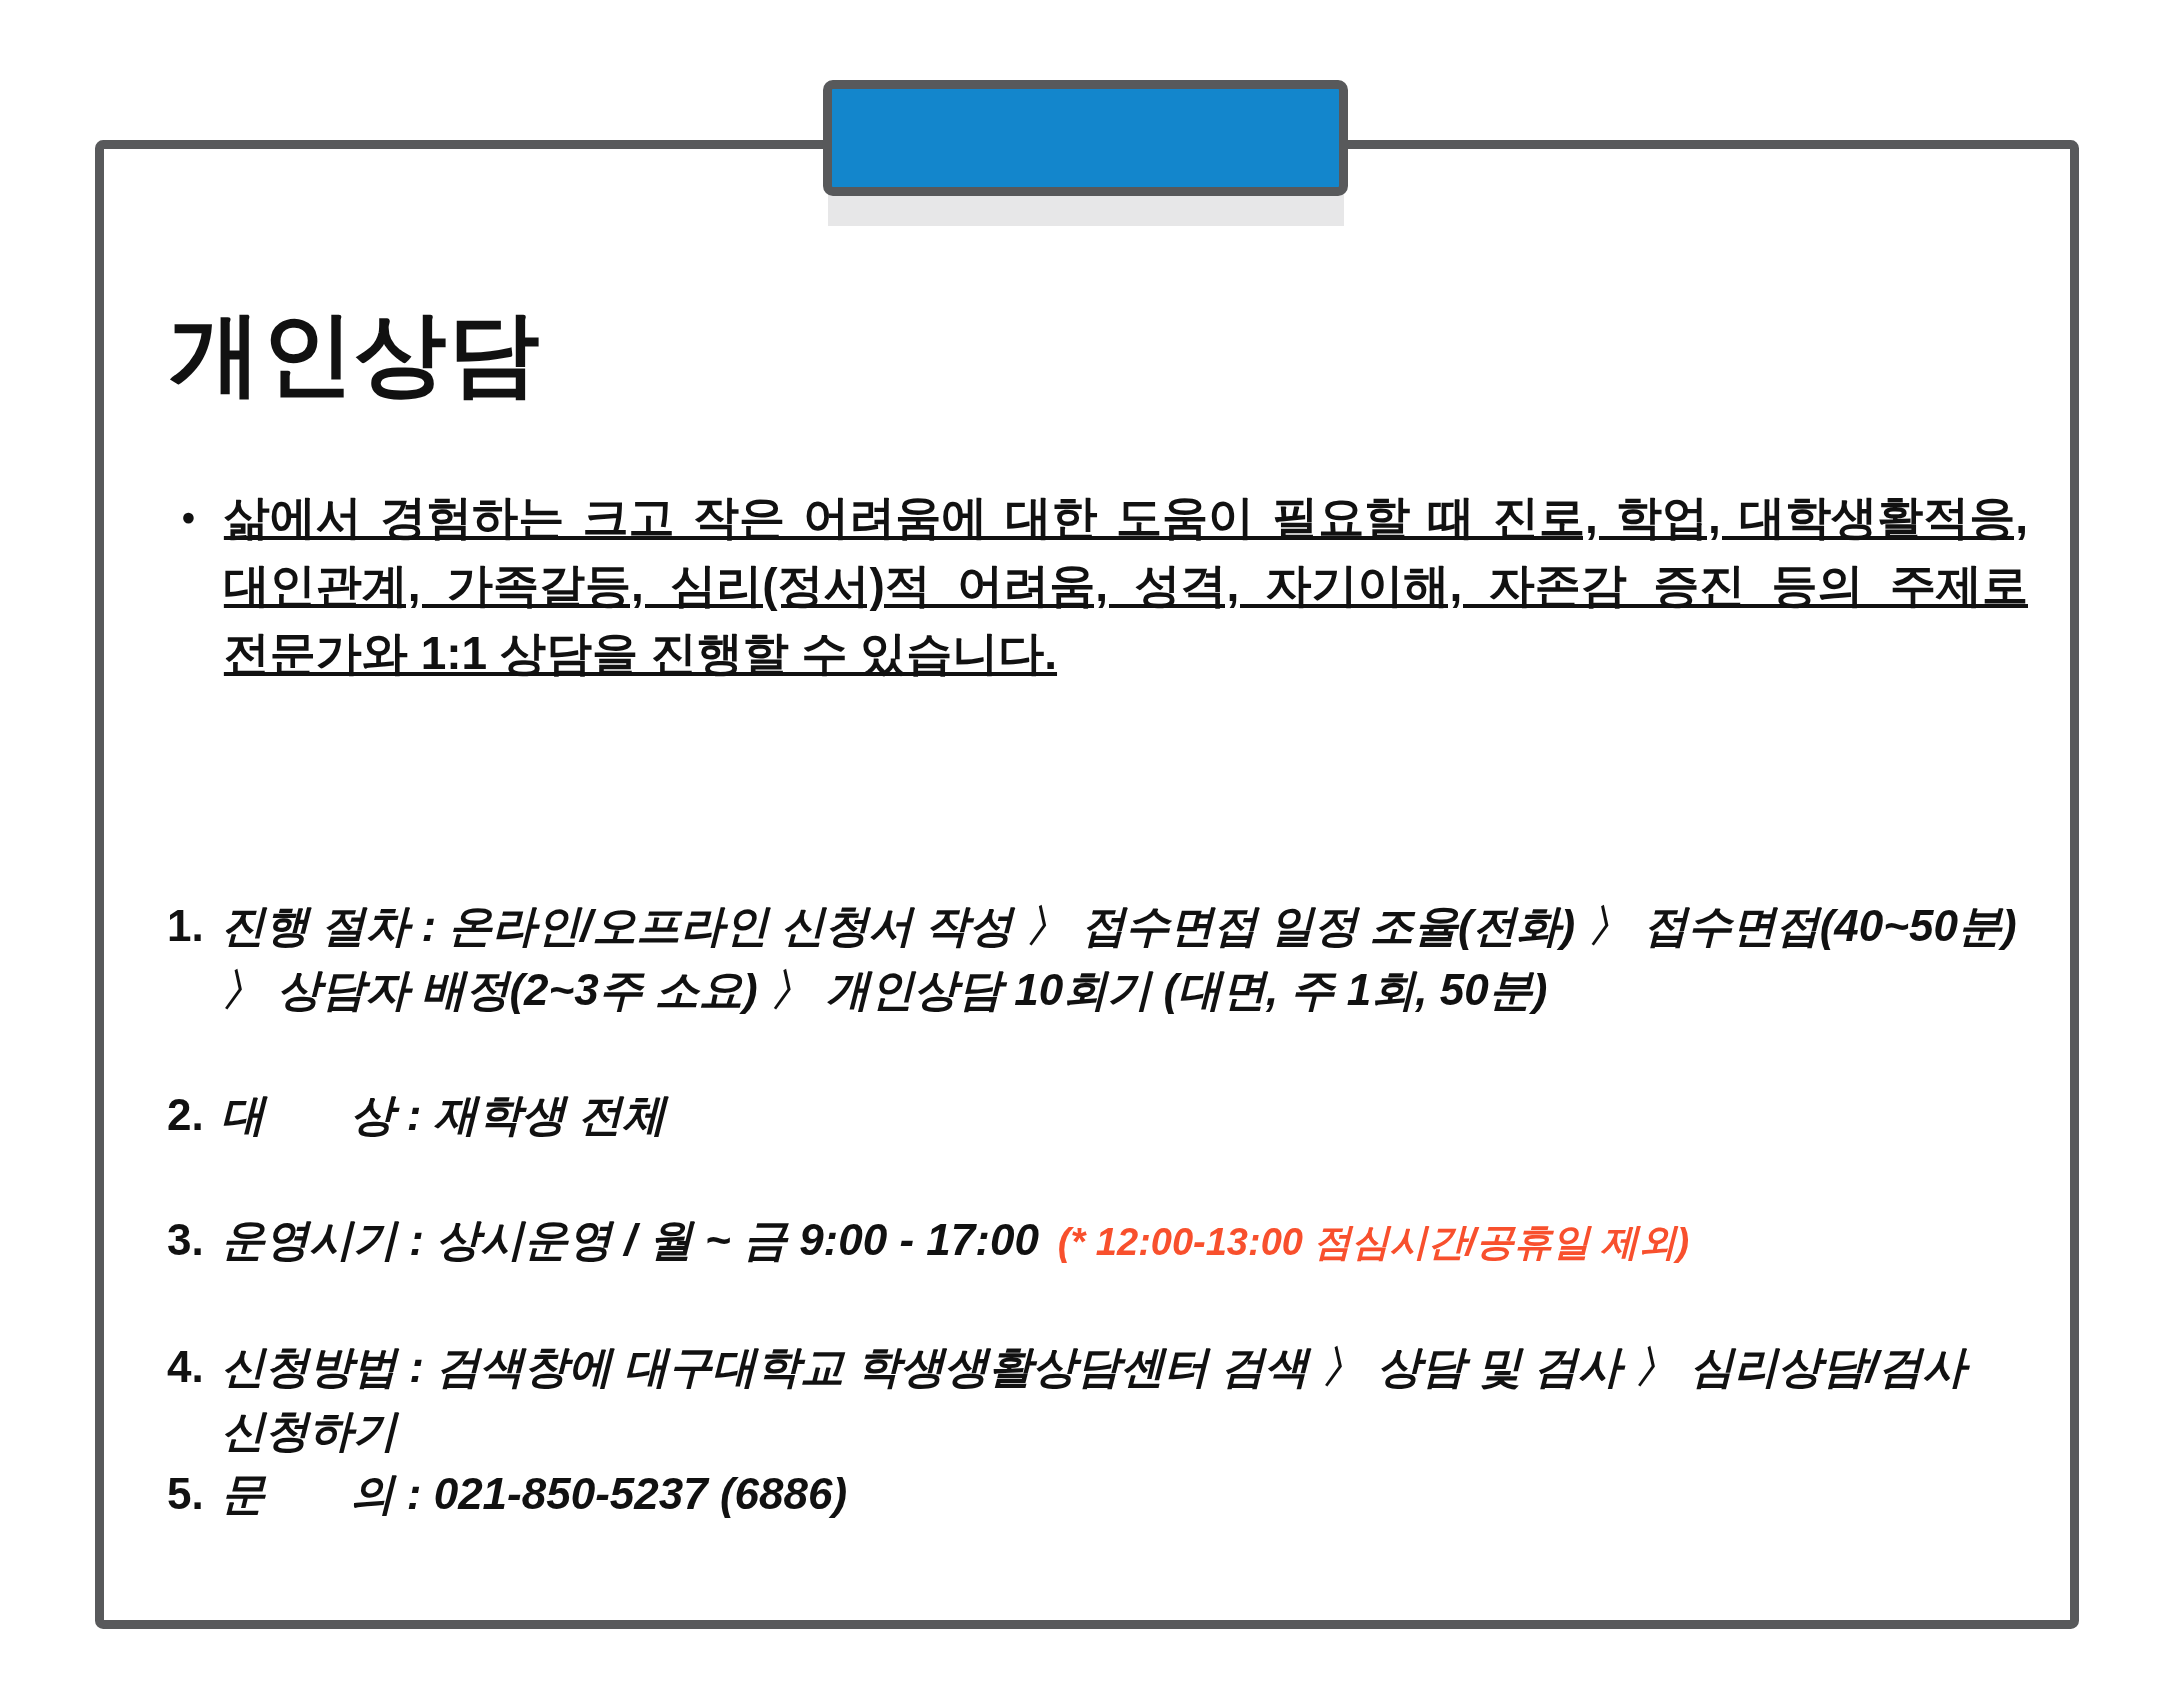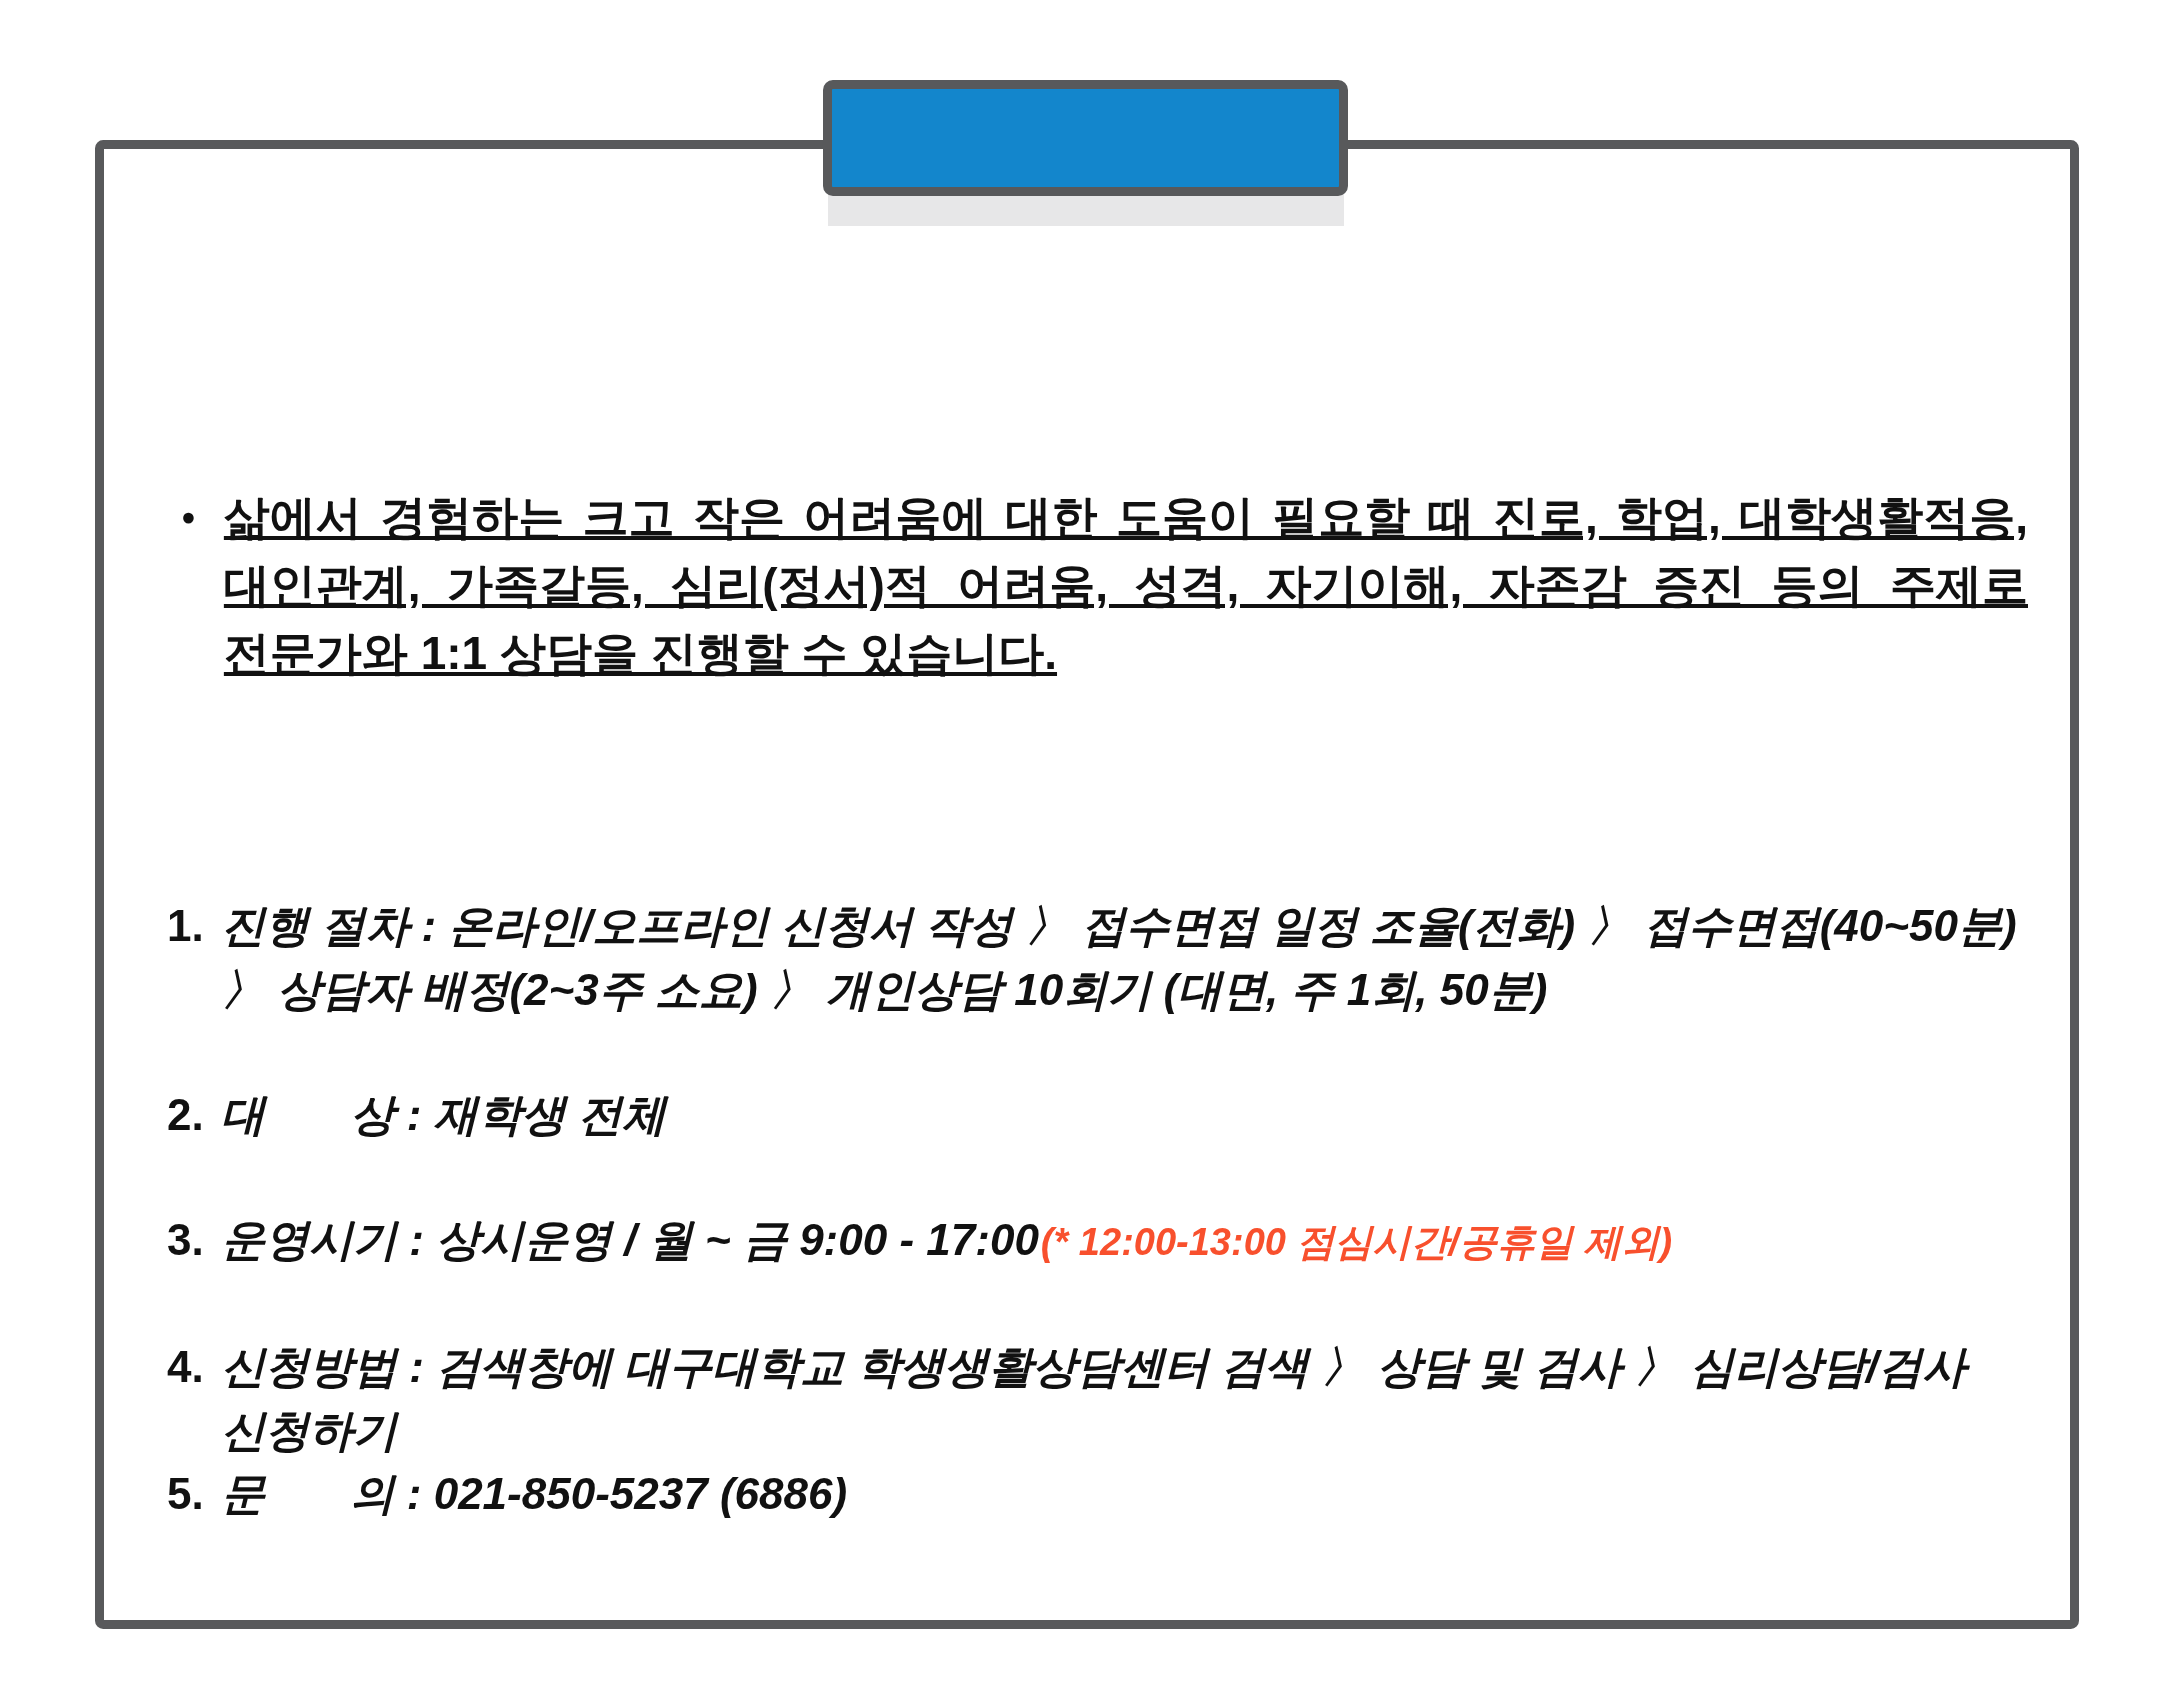--- a/index.html
+++ b/index.html
@@ -102,34 +102,35 @@
     font-style:italic;
   }
   .item-1{top:894px;}
   .item-2{top:1083px;}
   .item-3{top:1208px;}
   .item-4{top:1335px;}
   .item-5{top:1462px;}
   .note{
     color:var(--note-red);
     font-size:38px;
-    margin-left:2px;
+    margin-left:19px;
     font-weight:600;
   }
 </style>
 </head>
 <body>
 
 <div class="canvas">
 
   <div class="tab-shadow"></div>
   <div class="tab"></div>
 
   <div class="main-box"></div>
 
+  <h1 class="title">개인상담</h1>
 
   <div class="bullet-row">
     <span class="bullet-dot">●</span>
     <p class="bullet-text">삶에서 경험하는 크고 작은 어려움에 대한 도움이 필요할 때 진로, 학업, 대학생활적응, 대인관계, 가족갈등, 심리(정서)적 어려움, 성격, 자기이해, 자존감 증진 등의 주제로 전문가와 1:1 상담을 진행할 수 있습니다.</p>
   </div>
 
   <div class="list-item item-1">
     <span class="num">1.</span>
     <span class="txt">진행 절차 : 온라인/오프라인 신청서 작성 〉 접수면접 일정 조율(전화) 〉 접수면접(40~50분) 〉 상담자 배정(2~3주 소요) 〉 개인상담 10회기 (대면, 주 1회, 50분)</span>
   </div>

